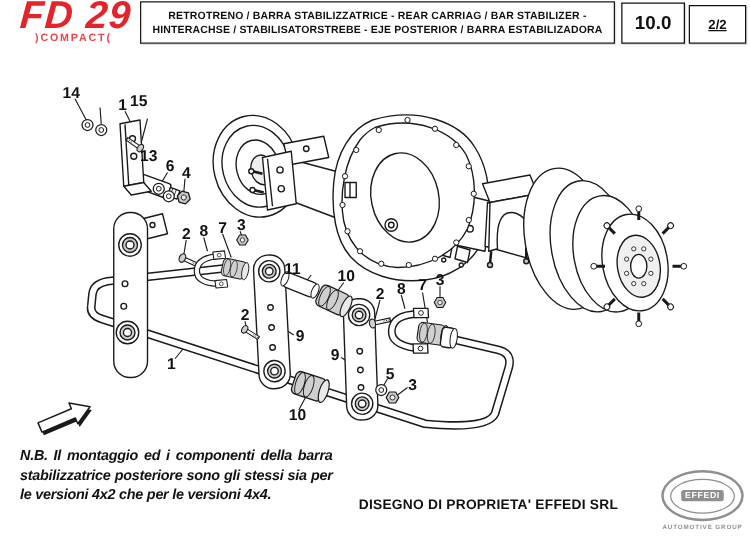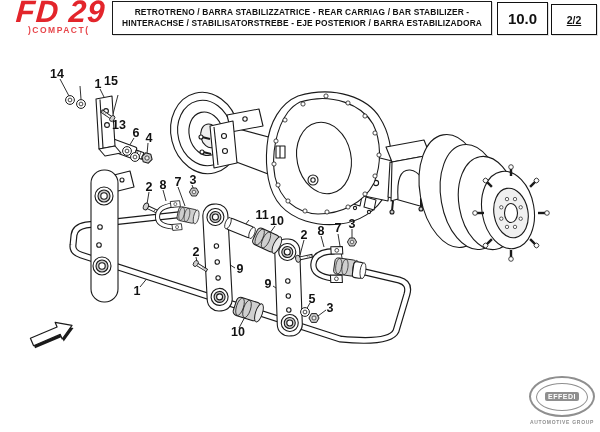--- a/index.html
+++ b/index.html
@@ -314,35 +314,37 @@
       <div class="callout" style="left: 57px; top: 74px;">14</div>
       <div class="callout" style="left: 79px; top: 81px; margin-left: 32px;">15</div>
       <div class="callout" style="left: 98px; top: 84px;">1</div>
       <div class="callout" style="left: 119px; top: 90px; margin-top: 35px;">13</div>
       <div class="callout" style="left: 136px; top: 133px;">6</div>
       <div class="callout" style="left: 149px; top: 138px;">4</div>
       <div class="callout" style="left: 149px; top: 187px;">2</div>
       <div class="callout" style="left: 163px; top: 185px;">8</div>
       <div class="callout" style="left: 178px; top: 182px;">7</div>
       <div class="callout" style="left: 193px; top: 180px;">3</div>
-      <div class="callout" style="left: 262px; top: 215px;">11</div>
+      <div class="callout" style="left: 234px; top: 215px;">11</div>
       <div class="callout" style="left: 277px; top: 221px;">10</div>
       <div class="callout" style="left: 196px; top: 252px;">2</div>
       <div class="callout" style="left: 240px; top: 269px;">9</div>
       <div class="callout" style="left: 304px; top: 235px;">2</div>
       <div class="callout" style="left: 321px; top: 231px;">8</div>
       <div class="callout" style="left: 338px; top: 228px;">7</div>
       <div class="callout" style="left: 352px; top: 224px;">3</div>
       <div class="callout" style="left: 268px; top: 284px;">9</div>
       <div class="callout" style="left: 312px; top: 299px;">5</div>
       <div class="callout" style="left: 330px; top: 308px;">3</div>
       <div class="callout" style="left: 137px; top: 291px;">1</div>
       <div class="callout" style="left: 238px; top: 332px;">10</div>
     </div>
 
+  <div class="note">N.B. Il montaggio ed i componenti della barra stabilizzatrice posteriore sono gli stessi sia per le versioni 4x2 che per le versioni 4x4.</div>
+  <div class="property">DISEGNO DI PROPRIETA' EFFEDI SRL</div>
   <div class="logo">
     <div class="logo-oval">
       <div class="logo-oval2">
         <span class="logo-name">EFFEDI</span>
       </div>
     </div>
     <div class="logo-sub">AUTOMOTIVE GROUP</div>
   </div>
 </div>
 

